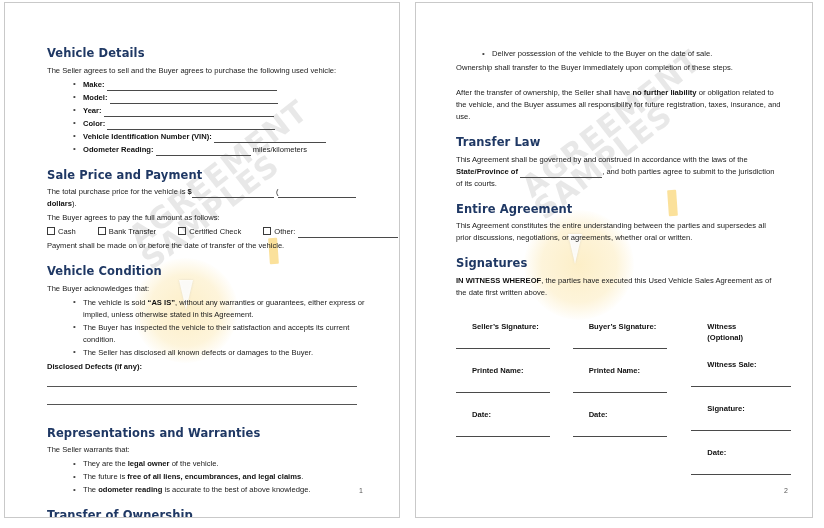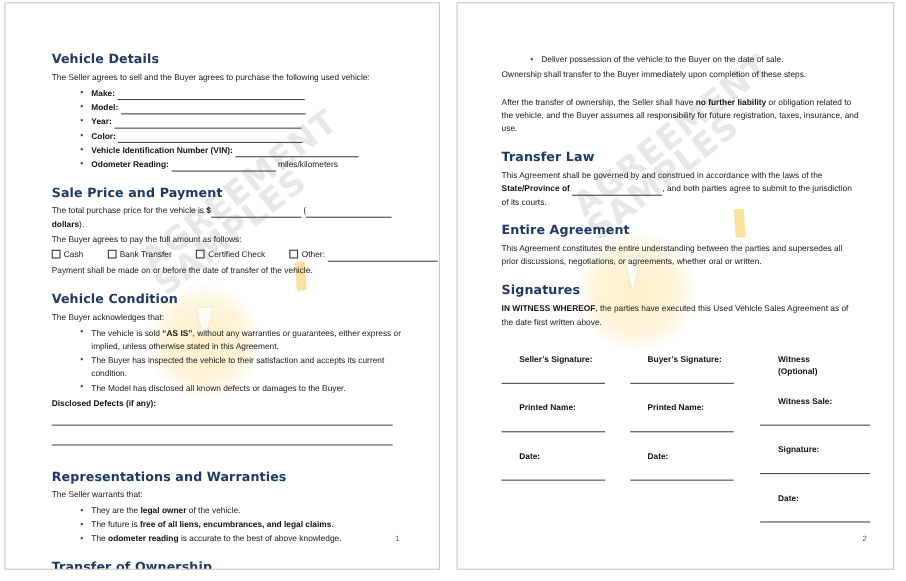--- a/index.html
+++ b/index.html
@@ -271,21 +271,21 @@
         </div>
         <p class="body">Payment shall be made on or before the date of transfer of the vehicle.</p>
       </div>
 
       <div class="sec tight">
         <h2 class="sec-head">Vehicle Condition</h2>
         <p class="body">The Buyer acknowledges that:</p>
         <ul class="bullets">
           <li><span><span>The vehicle is sold </span><b>“AS IS”</b><span>, without any warranties or guarantees, either express or implied, unless otherwise stated in this Agreement.</span></span></li>
           <li><span><span>The Buyer has inspected the vehicle to their satisfaction and accepts its current condition.</span></span></li>
-          <li><span><span>The Model has disclosed all known defects or damages to the Buyer.</span></span></li>
+          <li><span><span>The Seller has disclosed all known defects or damages to the Buyer.</span></span></li>
         </ul>
         <p class="body"><b>Disclosed Defects (if any):</b></p>
         <div class="blank-line"></div>
         <div class="blank-line second"></div>
       </div>
 
       <div class="sec" style="margin-top:22px">
         <h2 class="sec-head">Representations and Warranties</h2>
         <p class="body">The Seller warrants that:</p>
         <ul class="bullets">

